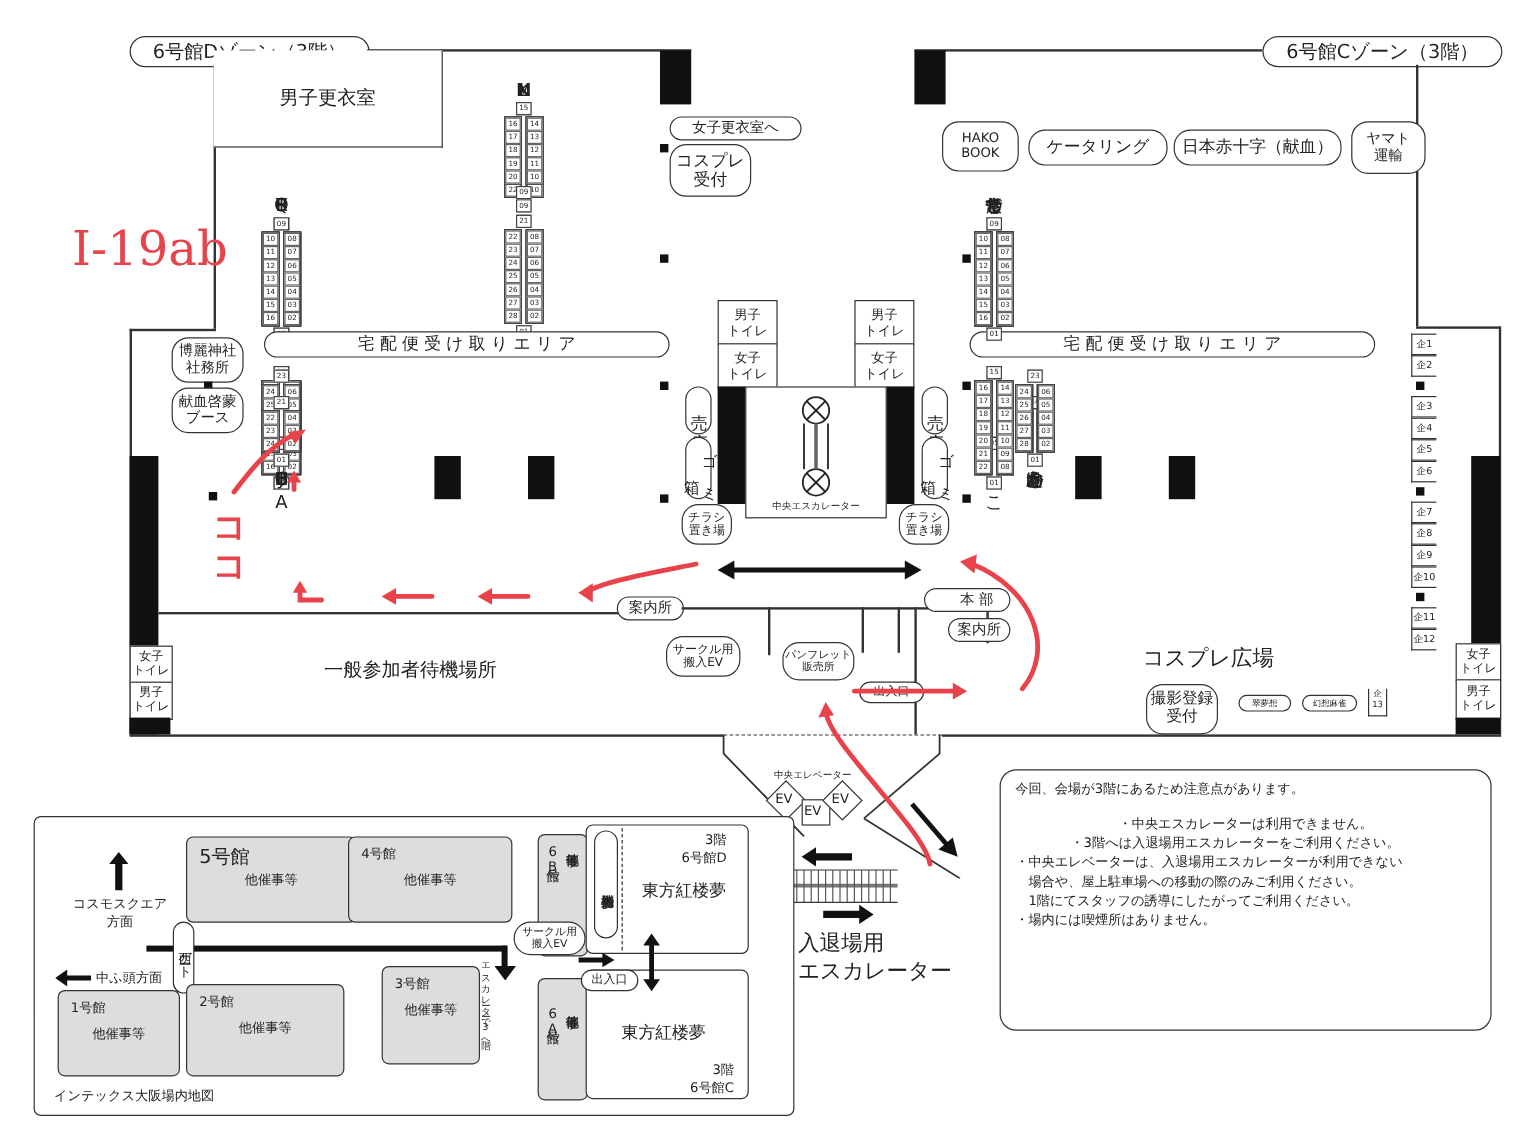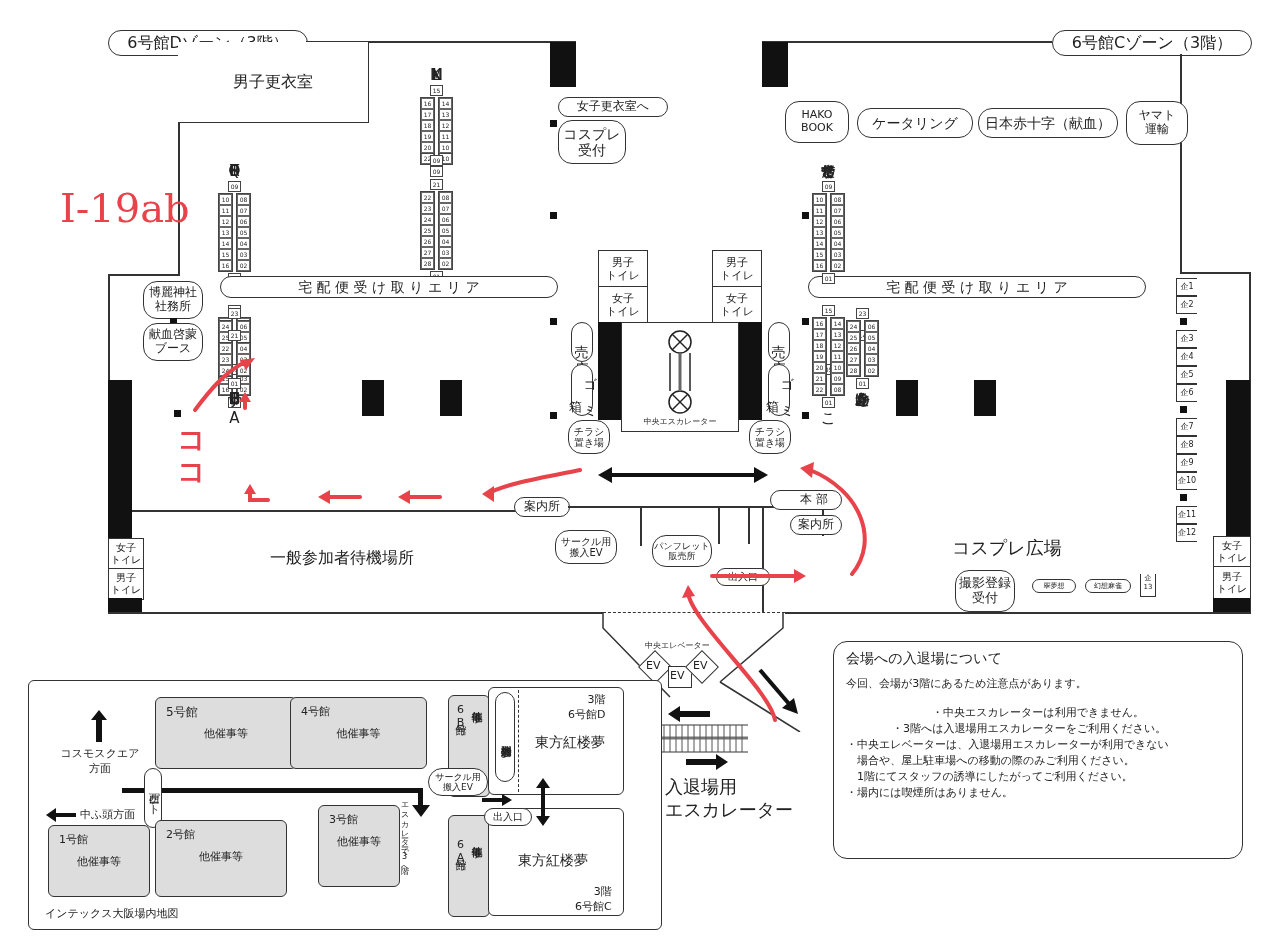--- a/index.html
+++ b/index.html
@@ -1611,21 +1611,20 @@
       <line x1="96" x2="96" y1="25" y2="52" stroke="#555"></line>
       <line x1="102" x2="102" y1="25" y2="52" stroke="#555"></line>
     </g>
   <polygon points="28,14 40,6 40,11 70,11 70,17 40,17 40,22" fill="#111"></polygon>
   <polygon points="88,62 76,70 76,65 46,65 46,59 76,59 76,54" fill="#111"></polygon>
 </svg>
 <div class="abs" style="left:665px;top:776px;font-size:18px;white-space:pre-line;line-height:1.25;">入退場用
 エスカレーター</div>
 
 <div class="note" style="left:833px;top:641px;width:410px;height:218px;padding:8px 12px;box-sizing:border-box;">
-  <div style="font-size:14px;margin-bottom:8px;">会場への入退場について</div>
   <div style="font-size:11px;margin-bottom:14px;">今回、会場が3階にあるため注意点があります。</div>
   <div id="notice-items" style="font-size:11px;line-height:1.45;">
       <div style="white-space: pre; text-align: center;">・中央エスカレーターは利用できません。</div>
       <div style="white-space: pre; margin-left: 46px;">・3階へは入退場用エスカレーターをご利用ください。</div>
       <div style="white-space: pre;">・中央エレベーターは、入退場用エスカレーターが利用できない</div>
       <div style="white-space: pre;">　場合や、屋上駐車場への移動の際のみご利用ください。</div>
       <div style="white-space: pre;">　1階にてスタッフの誘導にしたがってご利用ください。</div>
       <div style="white-space: pre;">・場内には喫煙所はありません。</div>
     </div>
 </div>
@@ -1644,21 +1643,21 @@
 <div class="line" style="left:122px;top:788px;width:300px;height:5px;background:#111;"></div>
 <div class="line" style="left:418px;top:788px;width:5px;height:20px;background:#111;"></div>
 <svg class="abs" style="left:412px;top:805px;" width="18" height="12">
     <polygon points="0,0 18,0 9,12" fill="#111"></polygon>
   </svg>
 <div class="pill vtext" style="left:144px;top:768px;width:16px;height:58px;font-size:11px;white-space:normal;">西ゲート</div>
 <div class="abs vtext" style="left:398px;top:797px;font-size:8px;">エスカレーターで3階へ</div>
 
 <div id="halls">
     <div class="gray" style="left: 155px; top: 697px; width: 140px; height: 70px;">
-      <div style="position: absolute; left: 10px; top: 6px; font-size: 12px;">5号館</div>
+      <div style="position: absolute; left: 10px; top: 6px; font-size: 16px;">5号館</div>
       <div style="position: absolute; left: 0px; right: 0px; top: 28px; text-align: center; font-size: 11px;">他催事等</div>
     </div>
     <div class="gray" style="left: 290px; top: 697px; width: 135px; height: 70px;">
       <div style="position: absolute; left: 10px; top: 6px; font-size: 11px;">4号館</div>
       <div style="position: absolute; left: 0px; right: 0px; top: 28px; text-align: center; font-size: 11px;">他催事等</div>
     </div>
     <div class="gray" style="left: 48px; top: 825px; width: 100px; height: 70px;">
       <div style="position: absolute; left: 10px; top: 6px; font-size: 11px;">1号館</div>
       <div style="position: absolute; left: 0px; right: 0px; top: 28px; text-align: center; font-size: 11px;">他催事等</div>
     </div>

